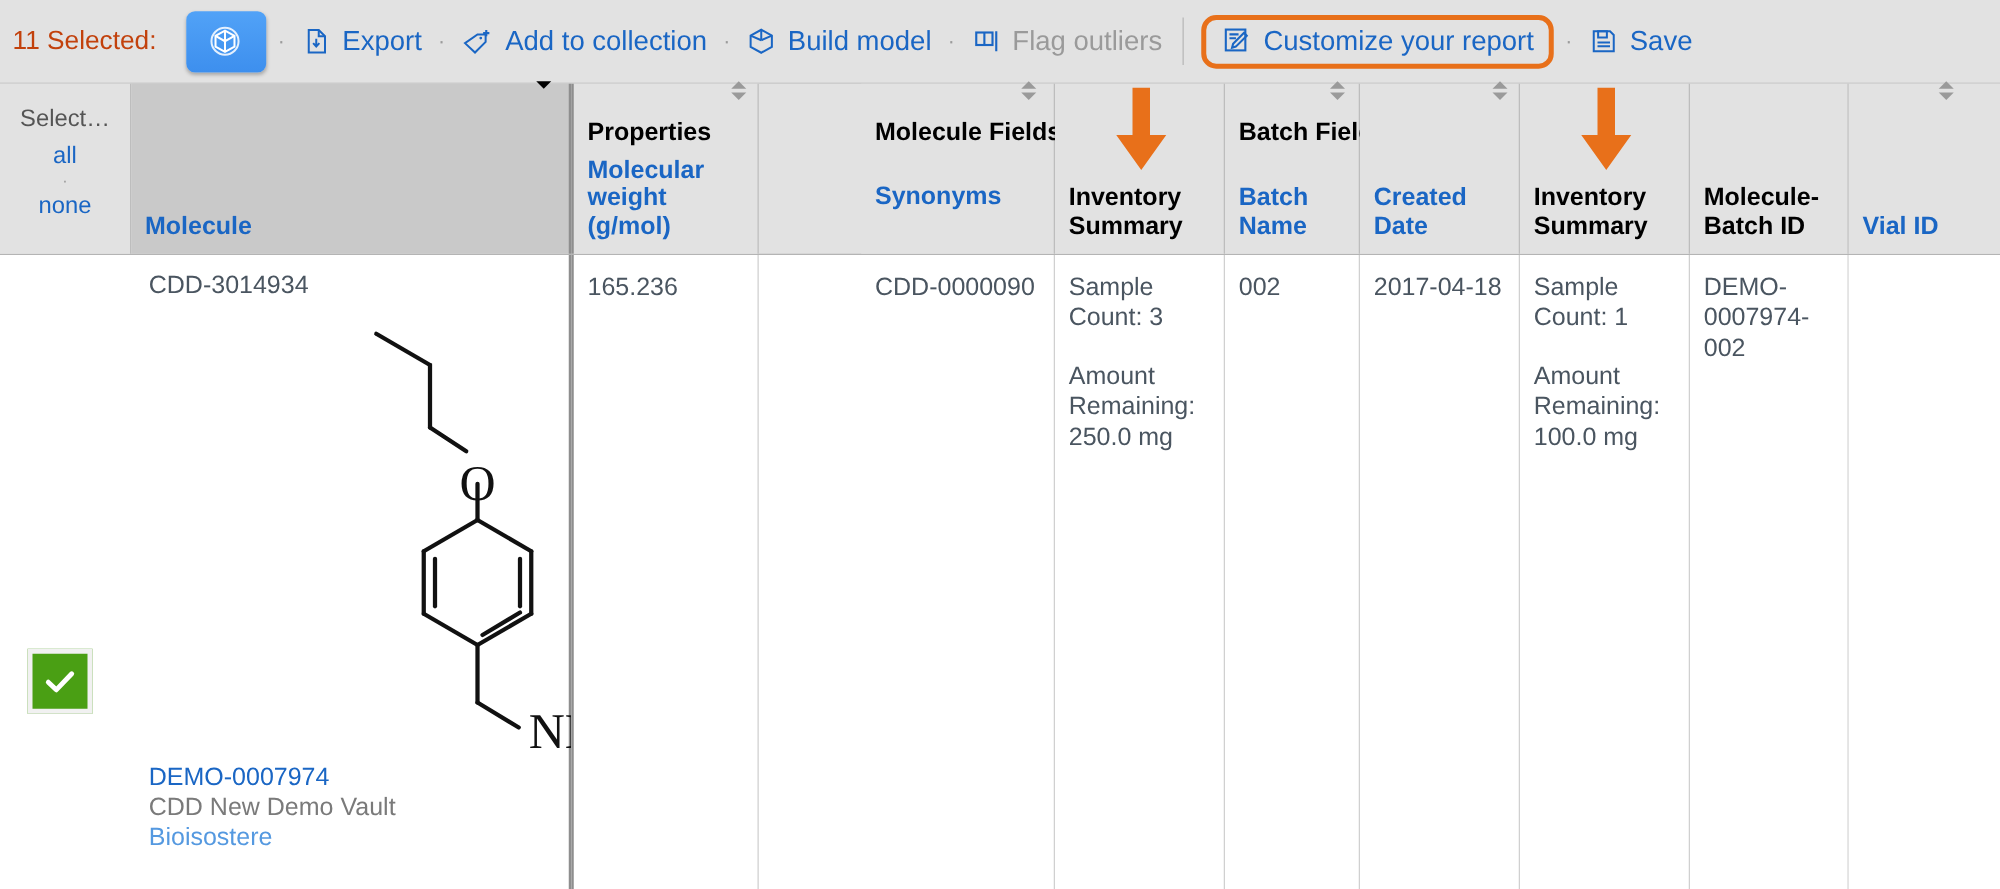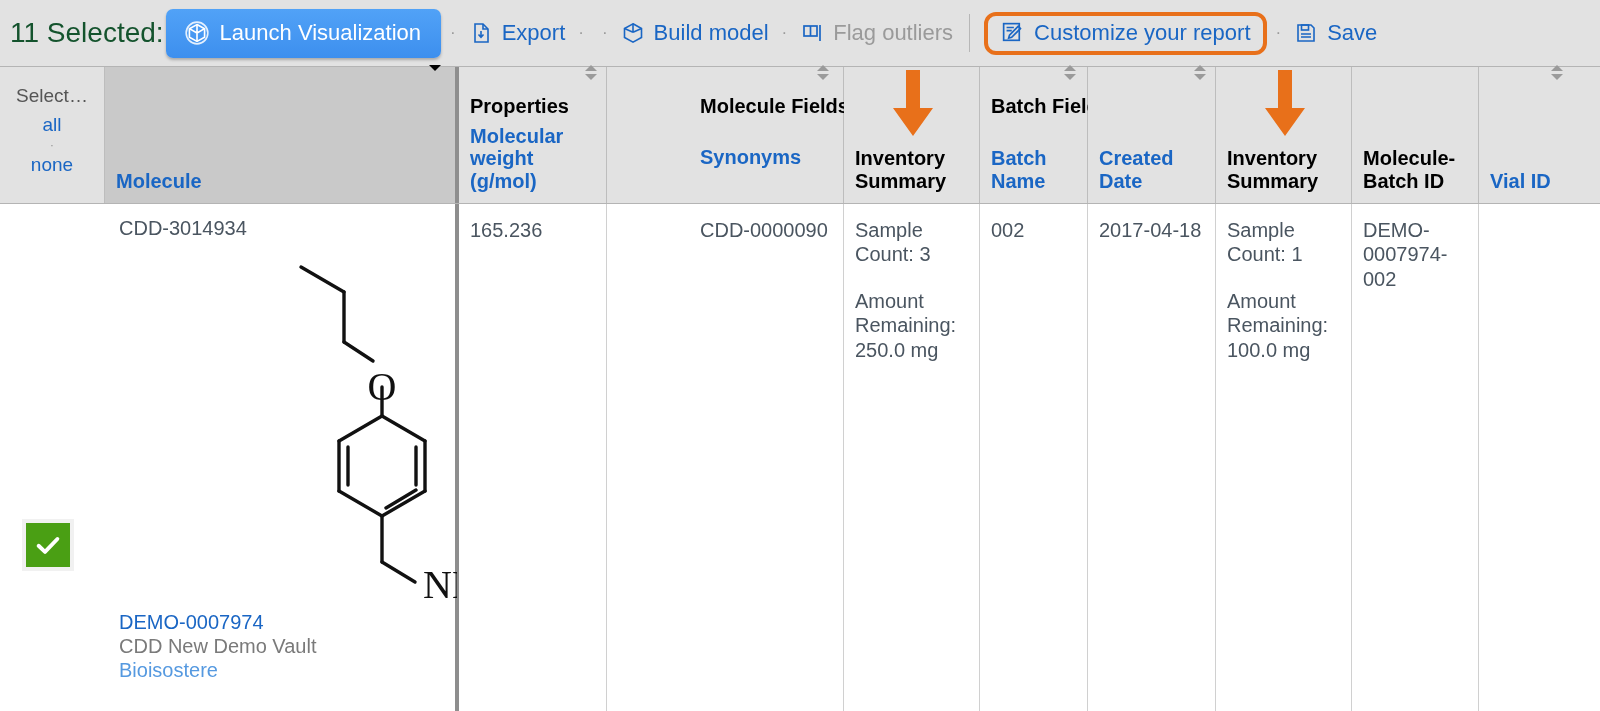--- a/index.html
+++ b/index.html
@@ -12,21 +12,21 @@
   
   #toolbar{
     position:absolute;left:0;top:0;width:1600px;height:66px;
     background:#e2e2e2;
     display:flex;align-items:center;
     box-sizing:border-box;
     padding-left:10px;
     white-space:nowrap;
   }
   #sel-count{
-    font-size:28px;color:#14532d;margin-right:2px;
+    font-size:21px;color:#c2410c;margin-right:24px;
   }
   #launch-btn{
     display:inline-flex;align-items:center;gap:10px;
     background:linear-gradient(#51a2f7,#3d8fee);
     color:#ffffff;font-size:22px;
     border:none;border-radius:7px;
     padding:11px 20px 12px 18px;
     box-shadow:0 2px 3px rgba(0,0,0,.25);
     cursor:pointer;
     font-family:"Liberation Sans", sans-serif;
@@ -147,38 +147,47 @@
   <span id="sel-count">11 Selected:</span>
 
   <button id="launch-btn">
     <span class="ic">
       <svg width="26" height="26" viewBox="0 0 24 24" fill="none" stroke="#ffffff" stroke-width="1.5">
         <circle cx="12" cy="12" r="10" stroke="#ffffff" opacity=".85"></circle>
         <path d="M12 4.2 19 8v8l-7 3.8L5 16V8z" fill="none" stroke="#ffffff"></path>
         <path d="M12 4.2V12l7-4M12 12 5 8M12 12v7.8" stroke="#ffffff"></path>
       </svg>
     </span>
-    <span>Launch Visualization</span>
   </button>
 
   <span class="tb-sep">·</span>
 
   <span class="tb-item">
     <span class="ic">
       <svg width="24" height="24" viewBox="0 0 24 24" fill="none" stroke="#1a66c4" stroke-width="1.6">
         <path d="M6 3h8l5 5v13H6z"></path>
           <path d="M14 3v5h5"></path>
         <path d="M12 10v6M9.5 13.5 12 16.2l2.5-2.7"></path>
       </svg>
     </span>
     <span>Export</span>
   </span>
 
   <span class="tb-sep">·</span>
 
+  <span class="tb-item">
+    <span class="ic">
+      <svg width="26" height="24" viewBox="0 0 26 24" fill="none" stroke="#1a66c4" stroke-width="1.6">
+        <path d="M3 13.5 11 21l8.5-8.5V6.5H13z" fill="none"></path>
+        <circle cx="15.6" cy="9.4" r="1.1" fill="#1a66c4" stroke="none"></circle>
+        <path d="M20 3v5M17.5 5.5h5" stroke-width="1.7"></path>
+      </svg>
+    </span>
+    <span>Add to collection</span>
+  </span>
 
   <span class="tb-sep">·</span>
 
   <span class="tb-item">
     <span class="ic">
       <svg width="24" height="24" viewBox="0 0 24 24" fill="none" stroke="#1a66c4" stroke-width="1.6">
         <path d="M12 2.8 20.5 7.5v9L12 21.2 3.5 16.5v-9z"></path>
         <path d="M12 2.8v8.4M12 11.2 3.5 7.5M12 11.2 20.5 7.5"></path>
       </svg>
     </span>

